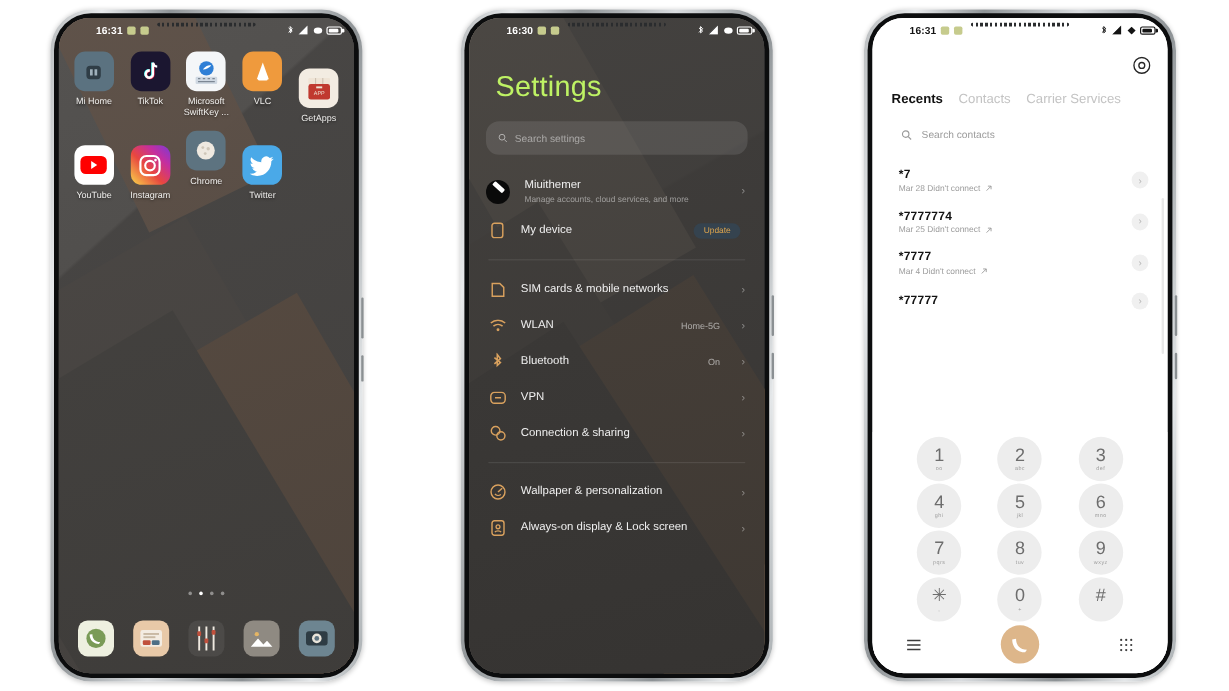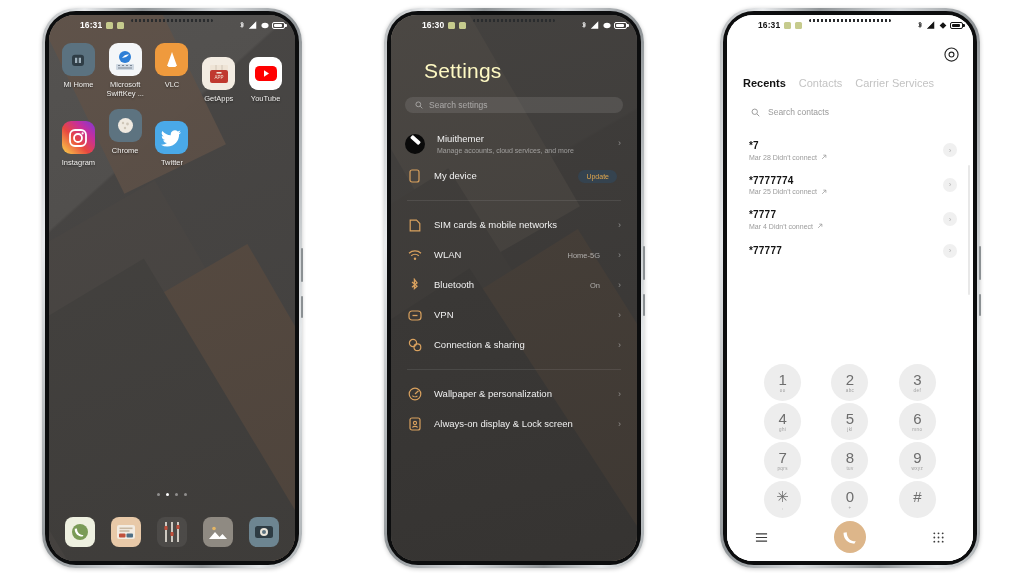--- a/index.html
+++ b/index.html
@@ -116,22 +116,22 @@
   .setwall { position:absolute; inset:0; background:#3c3a38; }
   .sw-a { position:absolute; left:-5%; top:-10%; width:55%; height:55%; background:#7e7468; transform:rotate(-30deg); }
   .sw-b { position:absolute; left:0; top:0; width:100%; height:100%;
           background:linear-gradient(150deg,#5a5754 0%,#5a5754 34%,#4a4745 34.5%,#4a4745 100%); }
   .sw-c { position:absolute; left:-30%; top:35%; width:115%; height:90%; background:#55504b; transform:rotate(-32deg); }
   .sw-d { position:absolute; right:-35%; top:42%; width:80%; height:90%; background:#7a5c42; transform:rotate(-32deg); }
   .sw-e { position:absolute; left:-10%; top:52%; width:95%; height:75%; background:#3f3d3b; transform:rotate(-33deg); }
   .sw-shade { position:absolute; inset:0; background:linear-gradient(165deg,rgba(62,60,58,.80),rgba(52,50,48,.86)); }
 
   .set-body { position:absolute; inset:0; z-index:3; padding-top:44px; }
-  .set-title { font-size:21px; color:#fef9c3; font-weight:400; padding-left:33px; letter-spacing:.2px; }
-  .searchbar { margin:14px 14px 0 14px; height:16px; border-radius:11px;
+  .set-title { font-size:24px; color:#bef264; font-weight:400; padding-left:22px; letter-spacing:.2px; }
+  .searchbar { margin:14px 14px 0 14px; height:28px; border-radius:11px;
                background:rgba(255,255,255,.10); display:flex; align-items:center; gap:6px; padding:0 10px; }
   .searchbar .sicon { width:8px; height:8px; opacity:.55; }
   .searchbar span { font-size:8.5px; color:rgba(240,240,240,.52); }
 
   .set-group { margin-top:13px; }
   .set-sep { height:1px; background:rgba(255,255,255,.09); margin:9px 16px; }
   .set-row { display:flex; align-items:center; padding:7px 16px 7px 16px; gap:12px; min-height:30px; }
   .set-ic { width:15px; height:15px; flex:0 0 15px; display:flex; align-items:center; justify-content:center; color:#d9a15e; }
   .set-text { flex:1; min-width:0; }
   .set-label { font-size:9.5px; color:#f0f0f0; line-height:1.3; }
@@ -222,20 +222,31 @@
         <div class="app">
           <div class="app-icon ic-mihome">
             <svg width="18" height="18" viewBox="0 0 24 24">
                 <rect x="4" y="5" width="16" height="15" rx="4" fill="#2f3d46"></rect>
                 <path d="M8 9h3v7H8zM13 9h3v7h-3z" fill="#9fb0bb"></path>
               </svg>
           </div>
           <div class="app-label">Mi Home</div>
         </div>
         <div class="app">
+          <div class="app-icon ic-tiktok">
+            <svg width="16" height="18" viewBox="0 0 16 18">
+                <path d="M10 1v9.5a3 3 0 11-2.6-3" fill="none" stroke="#25f4ee" stroke-width="2"></path>
+                <path d="M10.8 1.6v9.5a3 3 0 11-2.6-3" fill="none" stroke="#fe2c55" stroke-width="2"></path>
+                <path d="M10.4 1.3v9.5a3 3 0 11-2.6-3" fill="none" stroke="#fff" stroke-width="2"></path>
+                <path d="M10.4 1.3c.5 2 1.8 3.1 3.6 3.2" fill="none" stroke="#fff" stroke-width="2"></path>
+              </svg>
+          </div>
+          <div class="app-label">TikTok</div>
+        </div>
+        <div class="app">
           <div class="app-icon ic-swift">
             <svg width="26" height="26" viewBox="0 0 26 26">
                 <circle cx="13" cy="10" r="6" fill="#2f7fd6"></circle>
                 <path d="M10 11c2-3 5-4 7-3.5-1.5 2-4 3.2-7 3.5z" fill="#fff"></path>
                 <rect x="4" y="17" width="18" height="6" rx="1" fill="#cfd8e2"></rect>
                 <path d="M6 18.5h2M10 18.5h2M14 18.5h2M18 18.5h2M6 21h14" stroke="#7c8794" stroke-width="1"></path>
               </svg>
           </div>
           <div class="app-label">Microsoft SwiftKey ...</div>
         </div>

